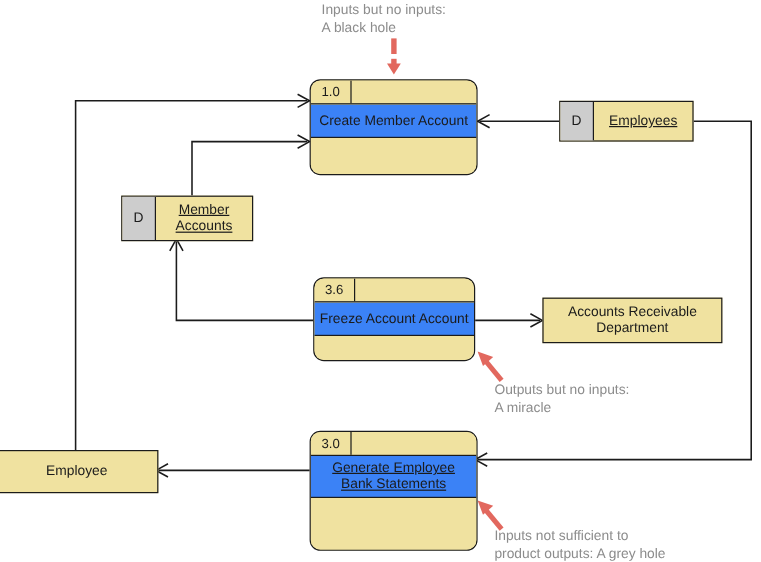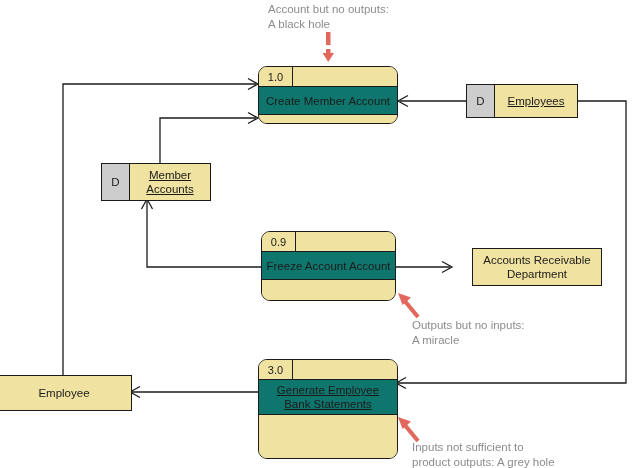--- a/index.html
+++ b/index.html
@@ -49,21 +49,21 @@
     box-sizing: border-box;
     border-right: 1.4px solid #1b1b1b;
     display: flex;
     align-items: center;
     justify-content: center;
     font-size: 11px;
     color: #1b1b1b;
   }
   .process .band-mid {
     box-sizing: border-box;
-    background: #0f766e;
+    background: #3b82f6;
     border-bottom: 1.4px solid #1b1b1b;
     display: flex;
     align-items: center;
     justify-content: center;
     text-align: center;
     font-size: 11.5px;
     color: #1b1b1b;
     line-height: 14px;
     padding: 2px 4px;
   }
@@ -177,31 +177,31 @@
       </g>
       <path d="M398,293 L411,297.5 L402.5,305 Z"></path>
 
       <g stroke="#e2685e" stroke-width="4.2" fill="none">
         <line x1="418" y1="441" x2="404" y2="424"></line>
       </g>
       <path d="M398,417 L411,421.5 L402.5,429 Z"></path>
     </g>
   </svg>
 
-  <div class="process" style="left:258px; top:66px; width:140px; height:58px;">
+  <div class="process" style="left:258px; top:66px; width:140px; height:80px;">
     <div class="band-top">
       <div class="pnum">1.0</div>
     </div>
     <div class="band-mid" style="height:28px;">Create Member Account</div>
     <div class="band-bot"></div>
   </div>
 
   <div class="process" style="left:261px; top:231px; width:135px; height:70px;">
     <div class="band-top">
-      <div class="pnum">0.9</div>
+      <div class="pnum">3.6</div>
     </div>
     <div class="band-mid" style="height:28px;">Freeze Account Account</div>
     <div class="band-bot"></div>
   </div>
 
   <div class="process" style="left:258px; top:359px; width:140px; height:100px;">
     <div class="band-top">
       <div class="pnum">3.0</div>
     </div>
     <div class="band-mid" style="height:35px;text-decoration:underline;">Generate Employee
@@ -213,26 +213,26 @@
     <div class="dcell">D</div>
     <div class="dlabel">Employees</div>
   </div>
 
   <div class="datastore" style="left:101px; top:163px; width:110px; height:38px;">
     <div class="dcell">D</div>
     <div class="dlabel" style="white-space:pre-line;">Member
 Accounts</div>
   </div>
 
-  <div class="entity" style="left:472px; top:248px; width:130px; height:38px; white-space:pre-line;">Accounts Receivable
+  <div class="entity" style="left:452px; top:248px; width:150px; height:38px; white-space:pre-line;">Accounts Receivable
 Department</div>
 
   <div class="entity" style="left:-4px; top:375px; width:136px; height:36px;">Employee</div>
 
-  <div class="note" style="left:268px; top:2px;">Account but no outputs:
+  <div class="note" style="left:268px; top:2px;">Inputs but no inputs:
 A black hole</div>
 
   <div class="note" style="left:412px; top:318px;">Outputs but no inputs:
 A miracle</div>
 
   <div class="note" style="left:412px; top:440px;">Inputs not sufficient to
 product outputs: A grey hole</div>
 
 </div>
 

